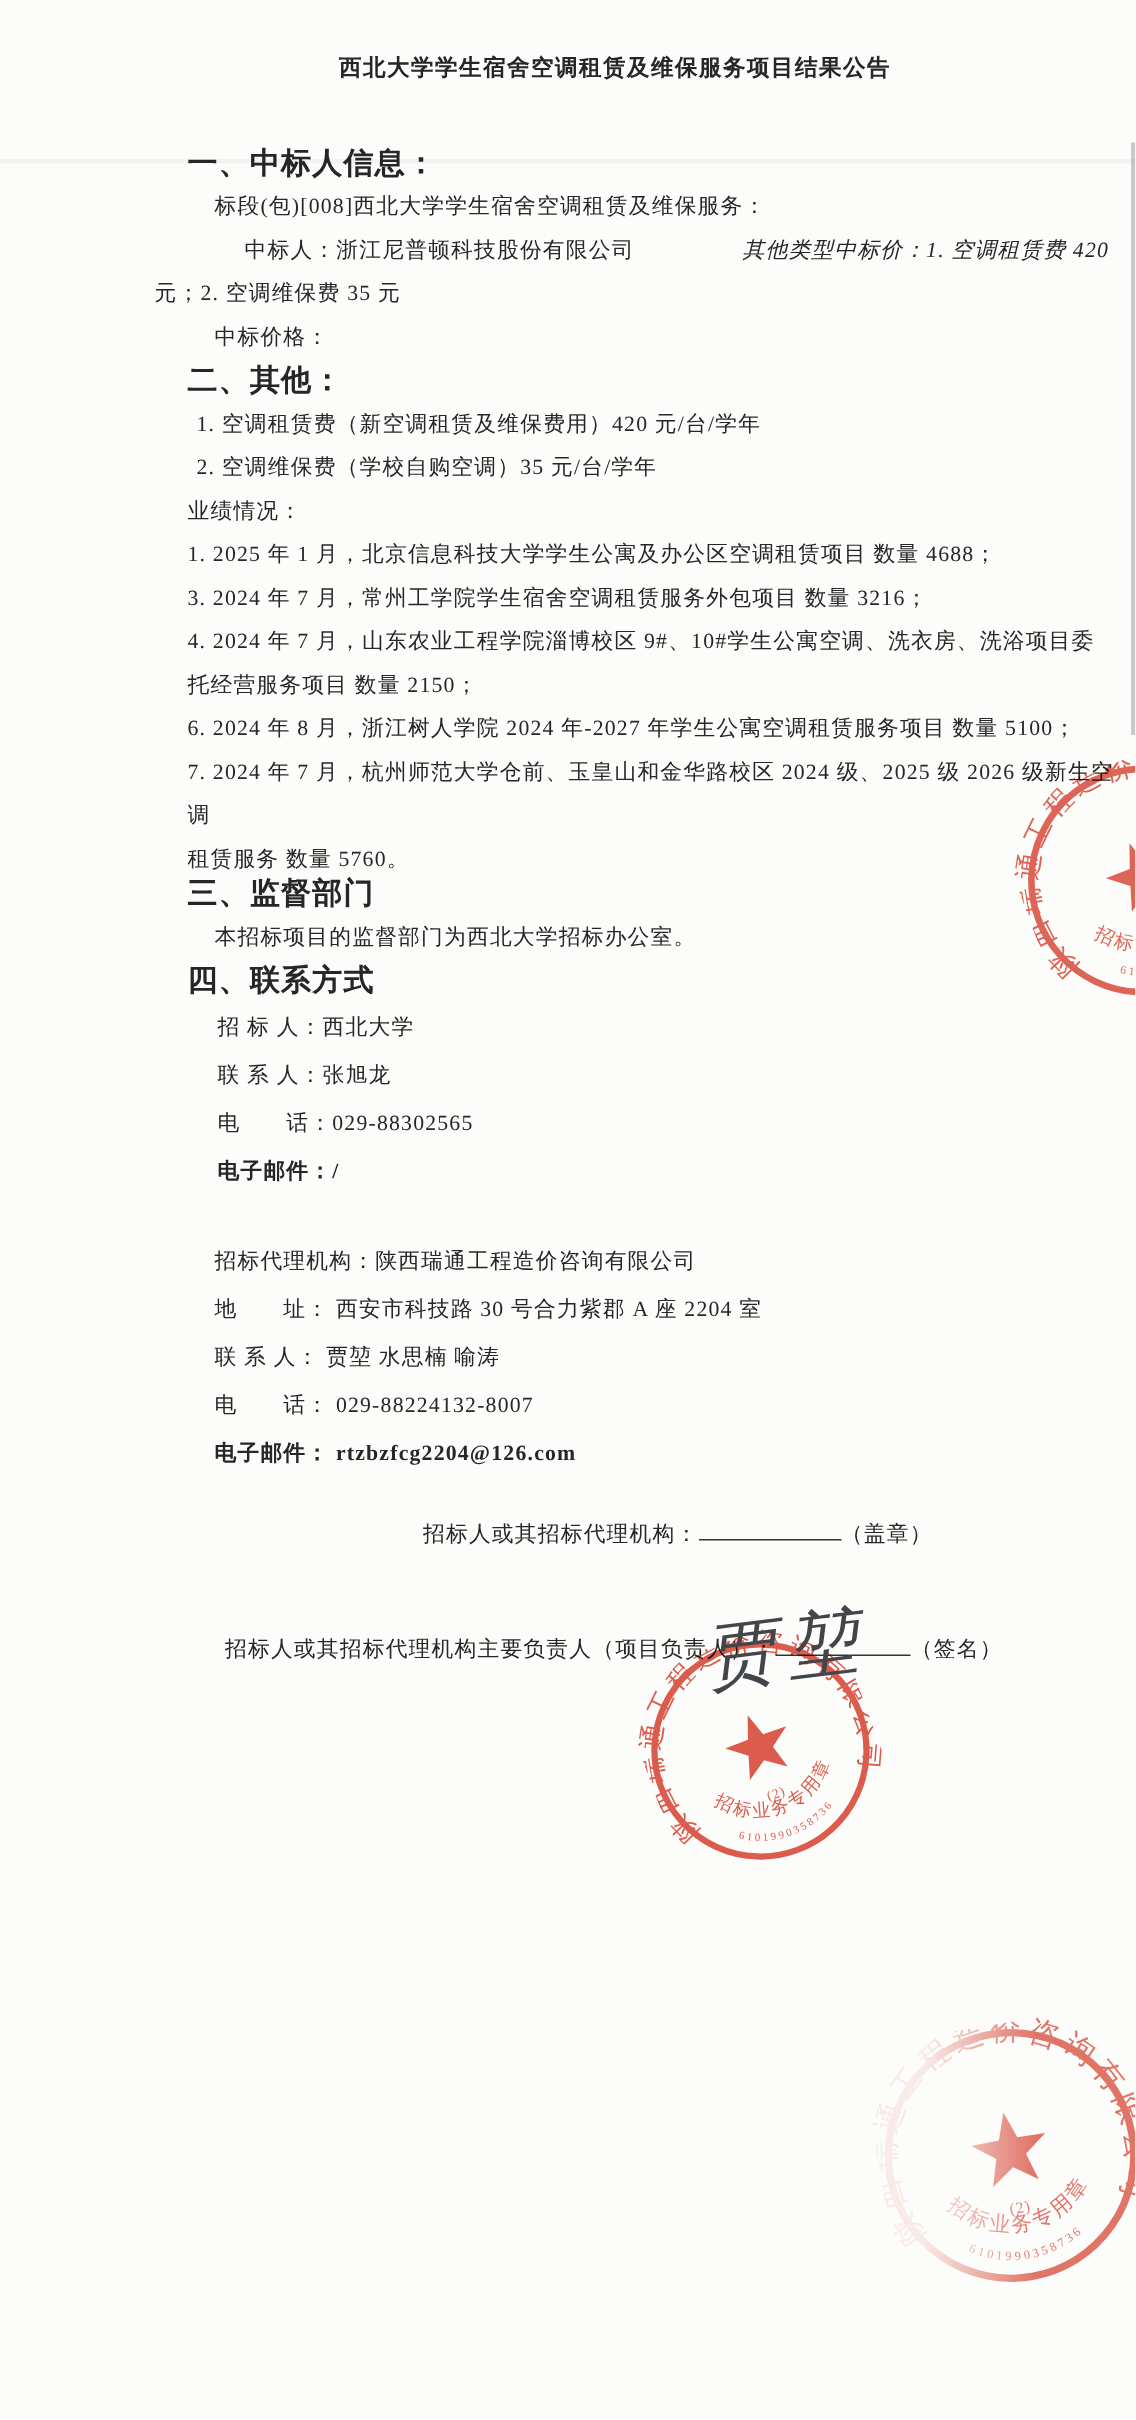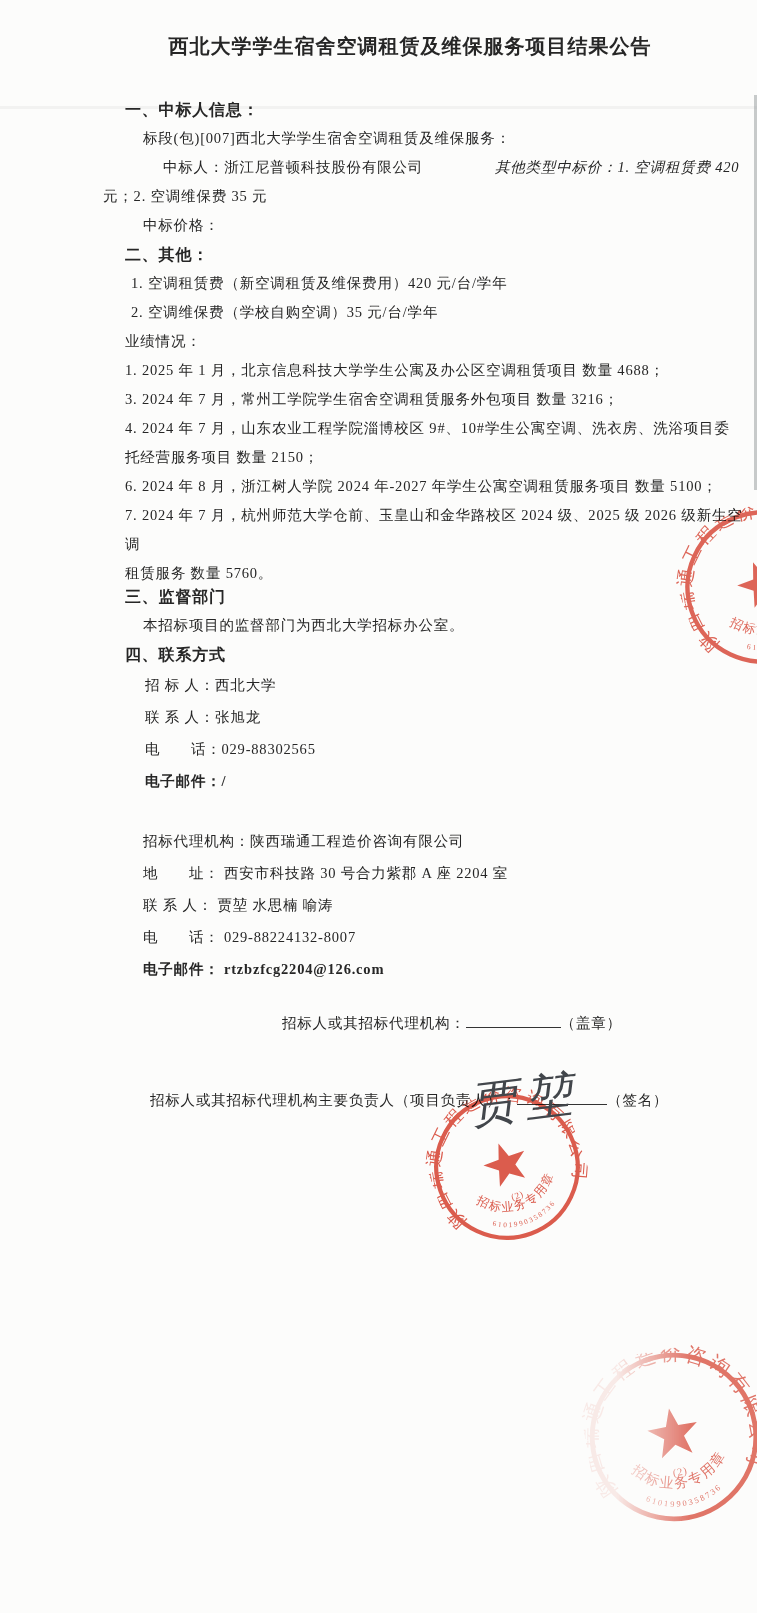--- a/index.html
+++ b/index.html
@@ -13,23 +13,23 @@
     width:757px;height:1613px;
     background:var(--paper);
     overflow:hidden;
     font-family:"Liberation Serif","DejaVu Serif",serif;
     color:var(--ink);
     font-size:14.5px;
     letter-spacing:0.8px;
   }
   .content{padding:30px 40px 0 103px;}
   .doc-header{text-align:center;}
-  .title{font-size:20px;font-weight:600;line-height:32px;letter-spacing:1px;}
+  .title{font-size:15px;font-weight:600;line-height:32px;letter-spacing:1px;}
   .subtitle{font-size:15px;line-height:30px;letter-spacing:1px;}
-  .heading{font-weight:bold;font-size:16px;}
+  .heading{font-weight:bold;font-size:20px;}
   .line{height:29px;line-height:29px;white-space:nowrap;position:relative;}
   .cline{height:32px;line-height:32px;white-space:nowrap;}
   .ml22{margin-left:22px;}
   .ml28{margin-left:28px;}
   .ml40{margin-left:40px;}
   .ml42{margin-left:42px;}
   .ml60{margin-left:60px;}
   .flush{margin-left:0;}
   .h1-gap{margin-top:33px;}
   .h3-gap{margin-top:-6px;}
@@ -72,21 +72,21 @@
   <div class="scan-streak"></div>
   <div class="scan-edge"></div>
 
   <div class="content">
 
     <div class="doc-header">
       <div class="title">西北大学学生宿舍空调租赁及维保服务项目结果公告</div>
     </div>
 
     <div class="line heading ml22 h1-gap">一、中标人信息：</div>
-    <div class="line ml40">标段(包)[007]西北大学学生宿舍空调租赁及维保服务：</div>
+    <div class="line ml40">标段(包)[008]西北大学学生宿舍空调租赁及维保服务：</div>
     <div class="line ml60">
       <span>中标人：浙江尼普顿科技股份有限公司</span>
       <span class="other-price">其他类型中标价：1. 空调租赁费 420</span>
     </div>
     <div class="line flush">元；2. 空调维保费 35 元</div>
 
     <div class="line ml40">中标价格：</div>
     <div class="line heading ml22">二、其他：</div>
     <div class="line ml28">1. 空调租赁费（新空调租赁及维保费用）420 元/台/学年</div>
     <div class="line ml28">2. 空调维保费（学校自购空调）35 元/台/学年</div>

